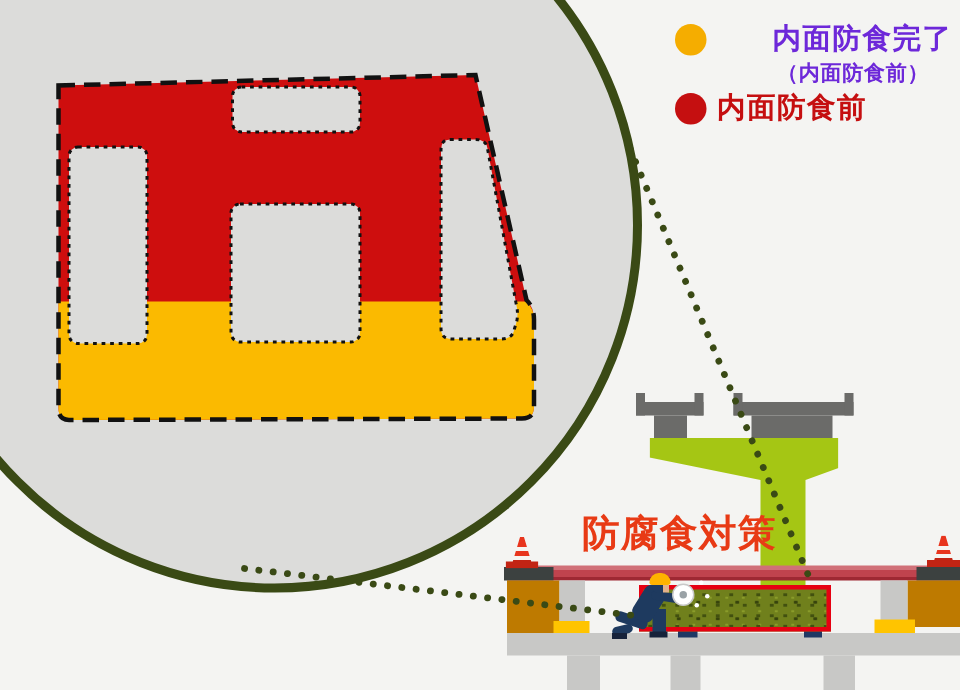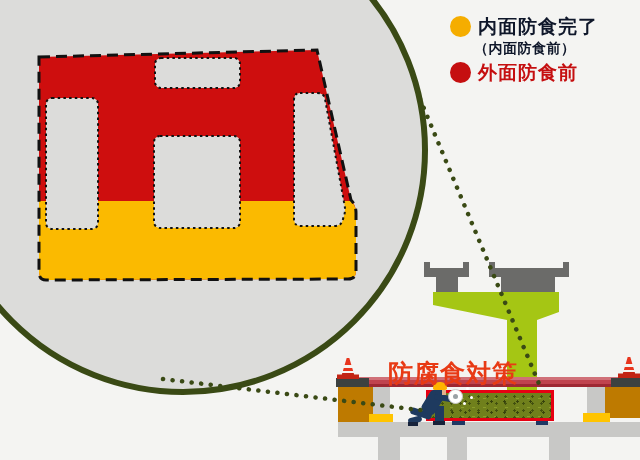--- a/index.html
+++ b/index.html
@@ -10,26 +10,26 @@
   }
   .abs{position:absolute;}
   svg{display:block;}
   
   #legend{left:450px;top:12px;width:185px;z-index:6;}
   .legend-row{position:absolute;left:0;display:flex;align-items:flex-start;}
   .legend-dot{width:21px;height:21px;border-radius:50%;flex:0 0 auto;}
   .dot-yellow{background:#F5AD00;}
   .dot-red{background:#C50F10;}
   .legend-label{font-size:19px;font-weight:bold;line-height:21px;margin-left:7px;letter-spacing:1px;}
-  .txt-yellow{color:#0f172a;}
+  .txt-yellow{color:#6d28d9;margin-left:44px;}
   .txt-red{color:#C50F10;}
   .legend-sub{font-size:14px;font-weight:bold;letter-spacing:0.5px;}
   
   #callout-title{
-    left:388px;top:357px;z-index:6;
+    left:388px;top:339px;z-index:6;
     font-size:25px;font-weight:bold;color:#E83A15;letter-spacing:1px;white-space:nowrap;
   }
   
   #bridge{left:0;top:0;width:640px;height:460px;z-index:2;}
   .steel{background:#6B6B69;}
   .concrete{background:#C8C8C6;}
   .orange-box{background:#BE7A00;}
   .yellow-block{background:#FFC400;}
   .platform{background:#3C4140;}
   #pier{
@@ -153,17 +153,17 @@
 </svg>
 
 <div id="legend" class="abs">
   <div class="legend-row" style="top:4px;">
     <span class="legend-dot dot-yellow"></span>
     <span class="legend-label txt-yellow">内面防食完了</span>
   </div>
   <div class="abs legend-sub txt-yellow" style="left:24px;top:28px;">（内面防食前）</div>
   <div class="legend-row" style="top:50px;">
     <span class="legend-dot dot-red"></span>
-    <span class="legend-label txt-red">外面防食前</span>
+    <span class="legend-label txt-red">内面防食前</span>
   </div>
 </div>
 
 <div id="callout-title" class="abs">防腐食対策</div>
 
 </body></html>

